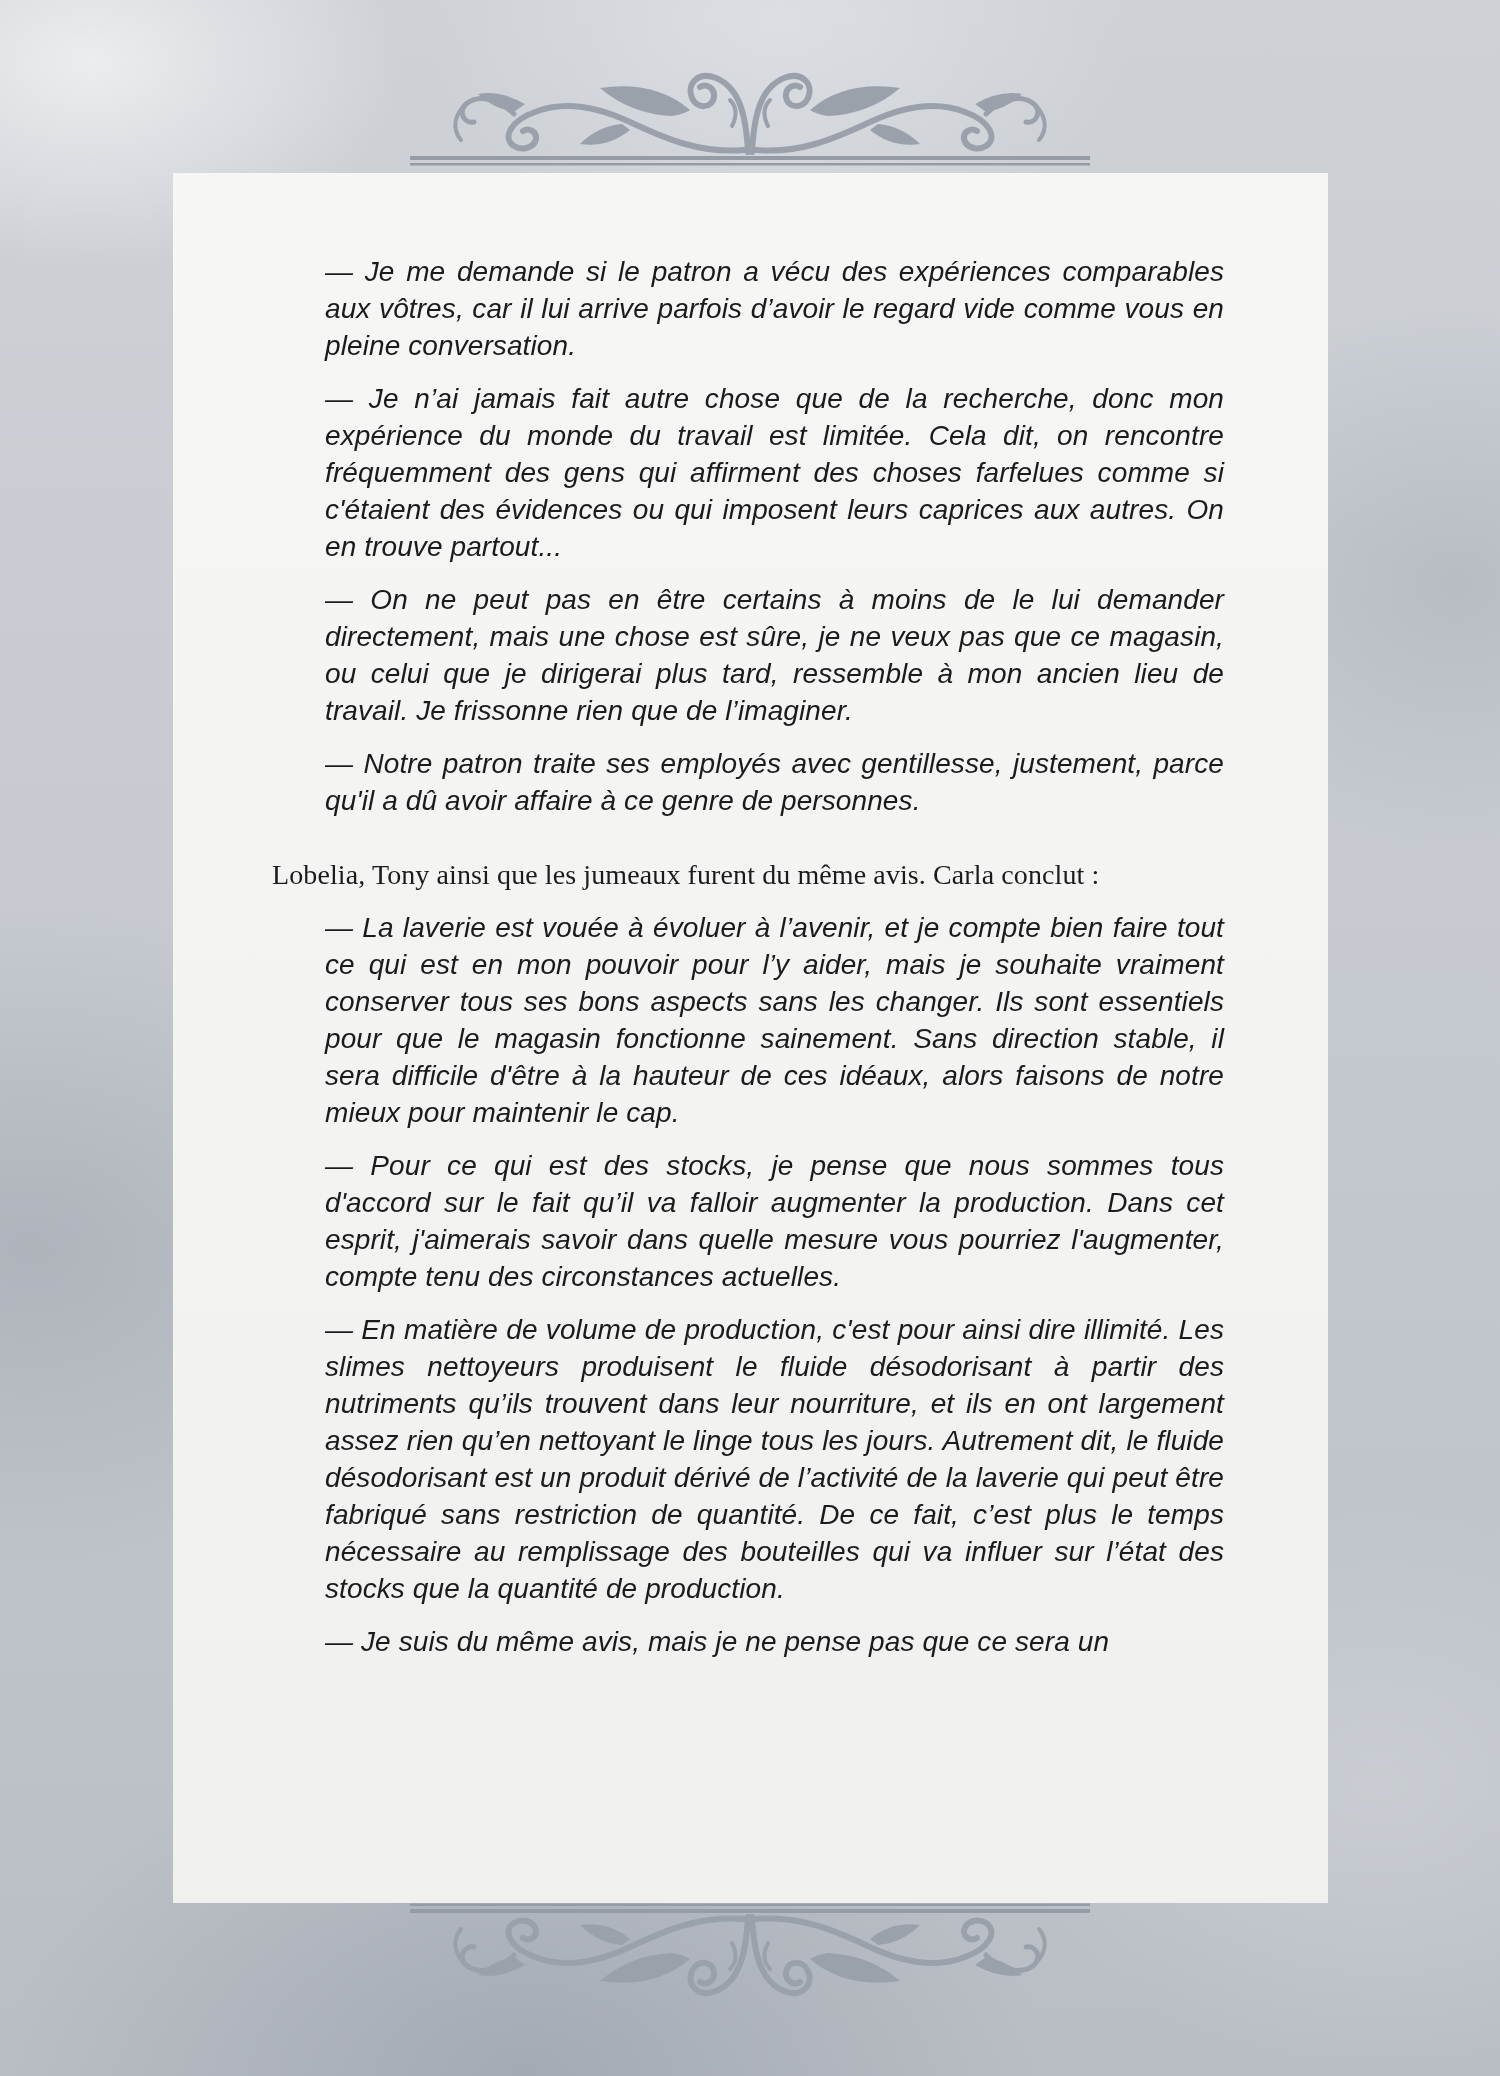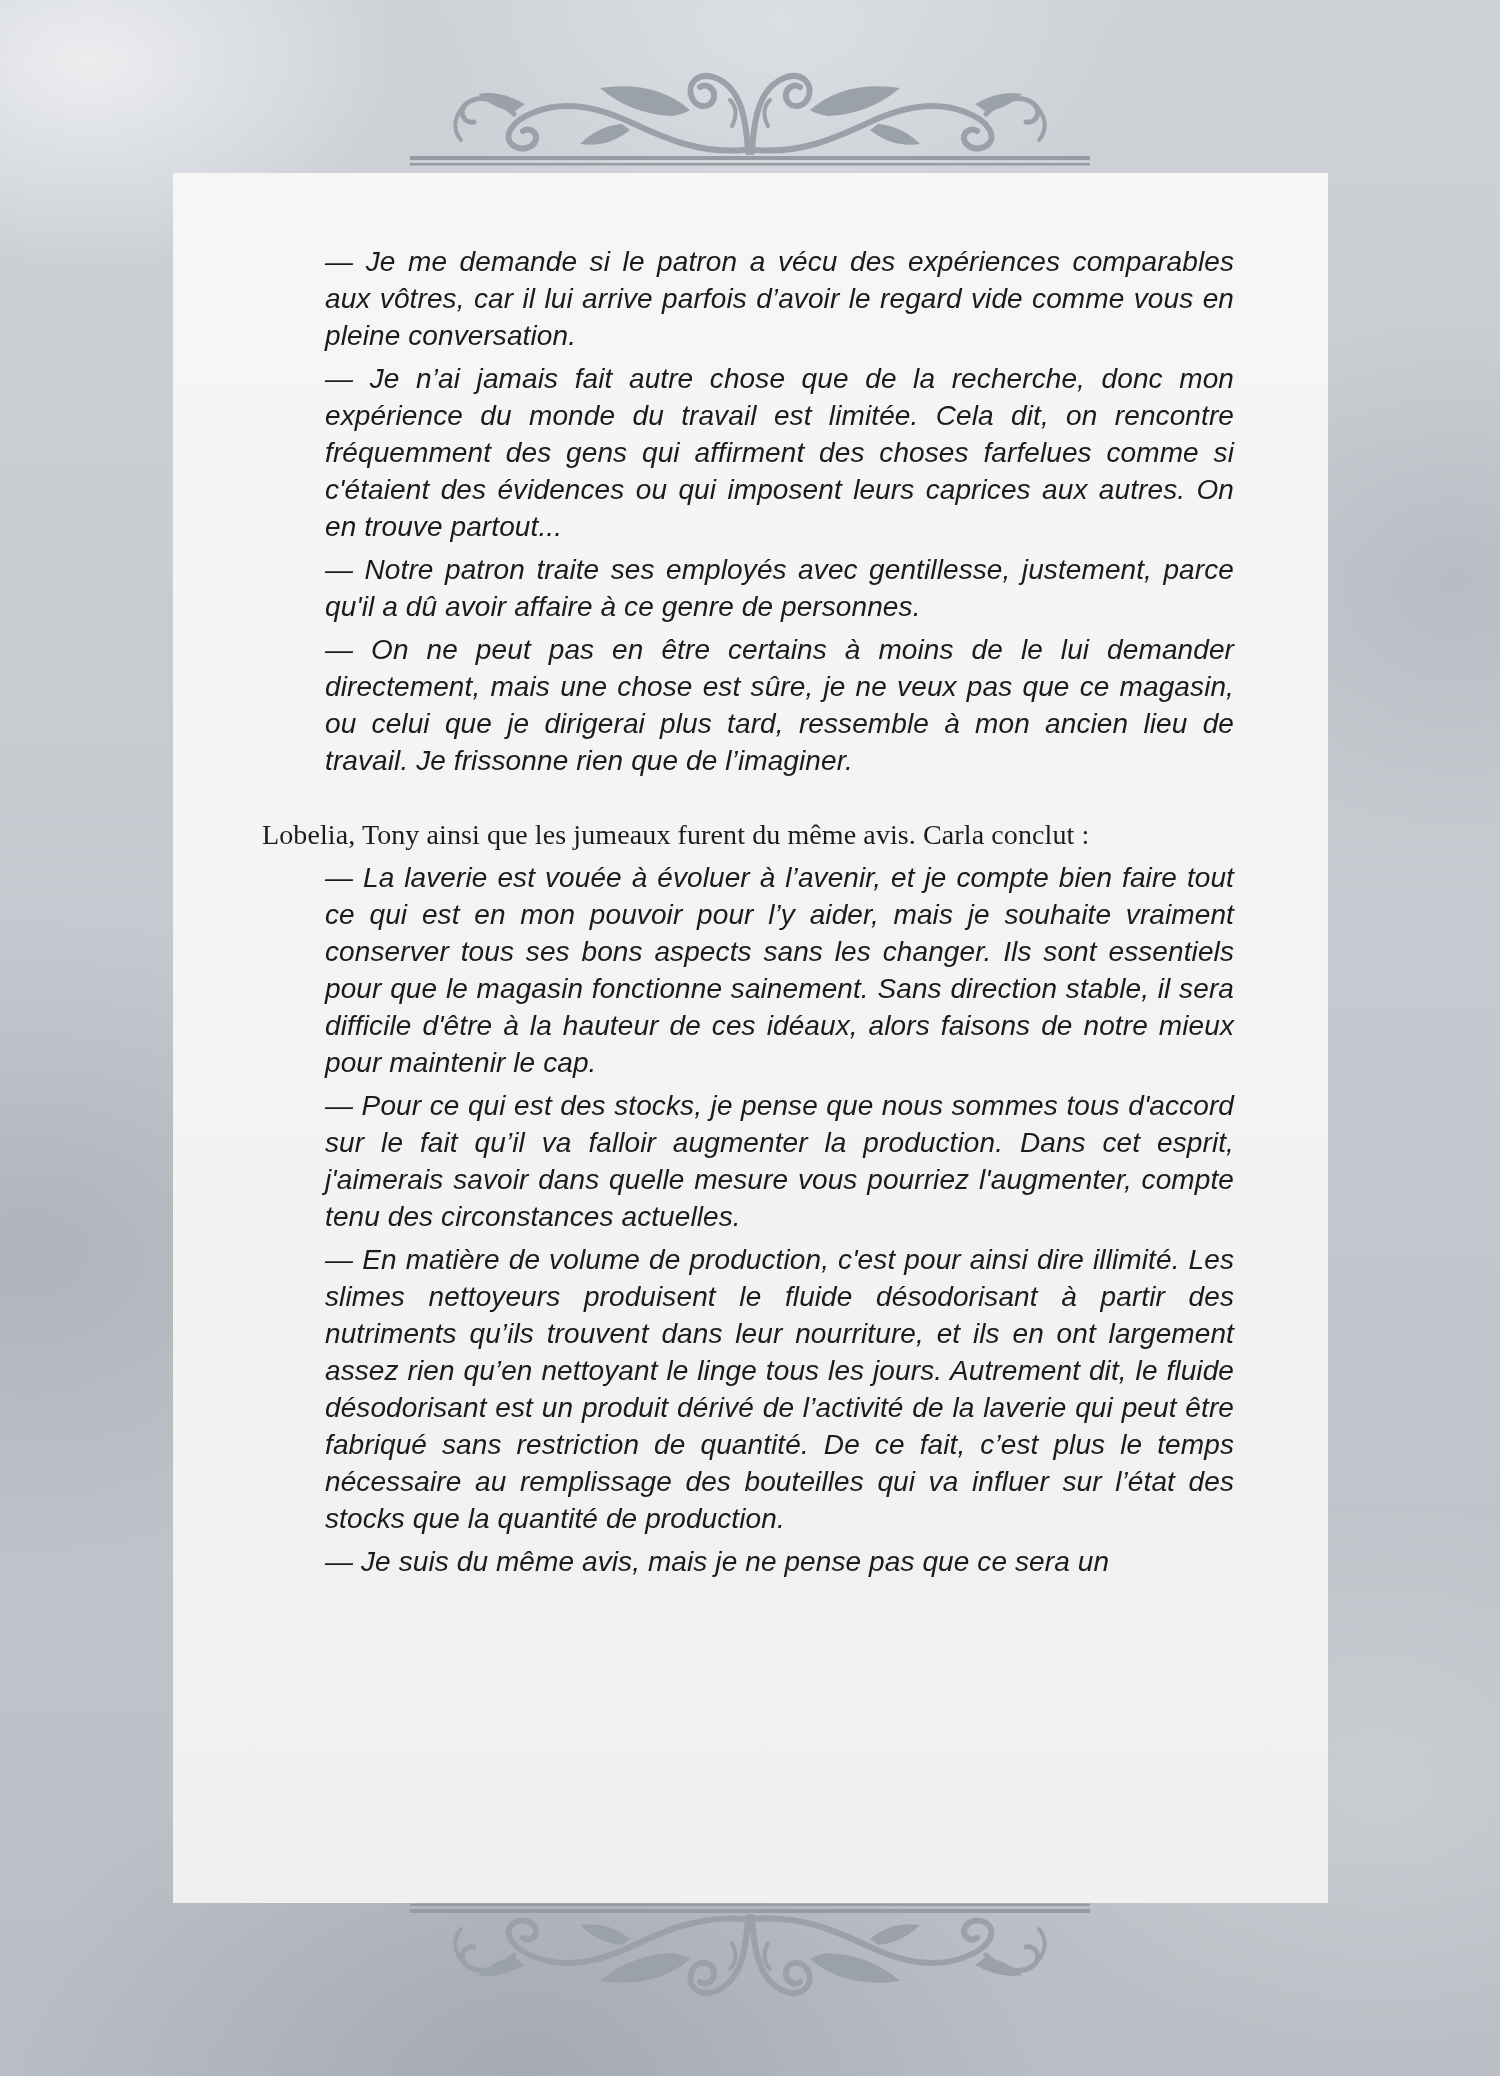--- a/index.html
+++ b/index.html
@@ -19,21 +19,21 @@
   }
   .sheet{
     position:absolute;left:173px;top:173px;width:1155px;height:1730px;
     background:linear-gradient(180deg,#f6f7f5 0%,#f3f4f2 55%,#f0f1ef 100%);
     overflow:hidden;
   }
   .content{
     position:absolute;left:83px;right:88px;top:64px;
   }
   .content p{
-    margin:6px;
+    margin:16px;
     font-size:28px;line-height:37px;
     color:#1a1b1d;
     text-align:justify;
     letter-spacing:0.1px;
   }
   .content p.dialogue{
     font-style:italic;
     margin-left:69px;
   }
   .content p.gap-before{margin-top:37px;font-family:Liberation Serif, serif;}
@@ -76,22 +76,22 @@
 <div class="ornament top">
   <svg viewBox="0 0 690 102">
     <use href="#flourish"></use>
   </svg>
 </div>
 
 <div class="sheet">
   <div class="content">
     <p class="dialogue">— Je me demande si le patron a vécu des expériences comparables aux vôtres, car il lui arrive parfois d’avoir le regard vide comme vous en pleine conversation.</p>
     <p class="dialogue">— Je n’ai jamais fait autre chose que de la recherche, donc mon expérience du monde du travail est limitée. Cela dit, on rencontre fréquemment des gens qui affirment des choses farfelues comme si c'étaient des évidences ou qui imposent leurs caprices aux autres. On en trouve partout...</p>
+    <p class="dialogue">— On ne peut pas en être certains à moins de le lui demander directement, mais une chose est sûre, je ne veux pas que ce magasin, ou celui que je dirigerai plus tard, ressemble à mon ancien lieu de travail. Je frissonne rien que de l’imaginer.</p>
     <p class="dialogue">— Notre patron traite ses employés avec gentillesse, justement, parce qu'il a dû avoir affaire à ce genre de personnes.</p>
-    <p class="dialogue">— On ne peut pas en être certains à moins de le lui demander directement, mais une chose est sûre, je ne veux pas que ce magasin, ou celui que je dirigerai plus tard, ressemble à mon ancien lieu de travail. Je frissonne rien que de l’imaginer.</p>
     <p class="narration gap-before">Lobelia, Tony ainsi que les jumeaux furent du même avis. Carla conclut :</p>
     <p class="dialogue">— La laverie est vouée à évoluer à l’avenir, et je compte bien faire tout ce qui est en mon pouvoir pour l’y aider, mais je souhaite vraiment conserver tous ses bons aspects sans les changer. Ils sont essentiels pour que le magasin fonctionne sainement. Sans direction stable, il sera difficile d'être à la hauteur de ces idéaux, alors faisons de notre mieux pour maintenir le cap.</p>
     <p class="dialogue">— Pour ce qui est des stocks, je pense que nous sommes tous d'accord sur le fait qu’il va falloir augmenter la production. Dans cet esprit, j'aimerais savoir dans quelle mesure vous pourriez l'augmenter, compte tenu des circonstances actuelles.</p>
     <p class="dialogue">— En matière de volume de production, c'est pour ainsi dire illimité. Les slimes nettoyeurs produisent le fluide désodorisant à partir des nutriments qu’ils trouvent dans leur nourriture, et ils en ont largement assez rien qu’en nettoyant le linge tous les jours. Autrement dit, le fluide désodorisant est un produit dérivé de l’activité de la laverie qui peut être fabriqué sans restriction de quantité. De ce fait, c’est plus le temps nécessaire au remplissage des bouteilles qui va influer sur l’état des stocks que la quantité de production.</p>
     <p class="dialogue">— Je suis du même avis, mais je ne pense pas que ce sera un</p>
   </div>
 </div>
 
 <div class="ornament bottom">
   <svg viewBox="0 0 690 102">

